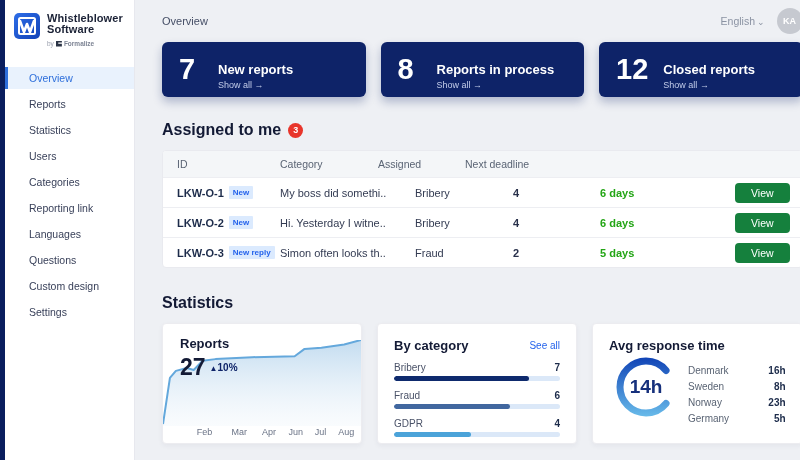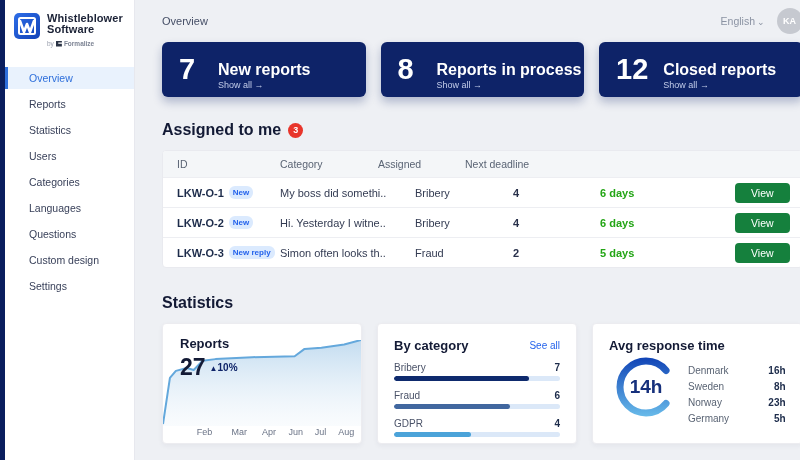--- a/index.html
+++ b/index.html
@@ -26,40 +26,40 @@
   .breadcrumb { font-size:11px; color:#454e66; }
   .topbar-right { display:flex; align-items:center; gap:12px; }
   .lang { font-size:10.5px; color:#8b93a3; cursor:pointer; }
   .lang .caret { font-size:9px; margin-left:2px; }
   .avatar { width:26px; height:26px; border-radius:50%; background:#c6c9d0; color:#fff; font-size:9px; font-weight:bold; display:flex; align-items:center; justify-content:center; cursor:pointer; }
 
   
   .stat-row { display:flex; gap:15px; }
   .stat-card { flex:1; height:55px; background:#0e2368; border-radius:6px; color:#fff; display:flex; align-items:center; padding:0 0 0 17px; box-shadow:0 5px 10px rgba(14,35,104,.28); cursor:pointer; }
   .stat-count { font-size:29px; font-weight:bold; margin-right:15px; min-width:24px; }
-  .stat-label { font-size:16px; font-weight:bold; line-height:15px;margin-top:12px; }
+  .stat-label { font-size:13px; font-weight:bold; line-height:15px;margin-top:12px; }
   .stat-link { font-size:9px; color:#c3cdea; margin-top:3px; }
 
   
   .section-head { display:flex; align-items:center; gap:7px; margin-top:24px; }
   .section-title { font-size:16px; font-weight:bold; color:#131a35; }
   .red-badge { width:15px; height:15px; border-radius:50%; background:#e8352b; color:#fff; font-size:9px; font-weight:bold; display:flex; align-items:center; justify-content:center; }
 
   .table { margin-top:11px; background:#fff; border:1px solid #e9eaef; border-radius:4px; overflow:hidden; }
   .trow { display:flex; align-items:center; padding-left:14px; }
   .thead { background:#f4f6f8; height:26px; font-size:10.5px; color:#5a6474; }
   .tbody-row { height:30px; border-top:1px solid #edeef2; font-size:11px; }
   .col-id { width:103px; display:flex; align-items:center; gap:5px; }
   .col-subject { width:135px; }
   .col-category { width:98px; }
   .col-severity { width:87px; }
   .col-deadline { width:135px; }
   .col-action { flex:1; display:flex; justify-content:flex-end; padding-right:12px; }
   .row-id { font-weight:bold; color:#1c2b4a; }
-  .tag { background:#dbeafe; color:#2563eb; font-size:8px; font-weight:bold; padding:2px 4px; border-radius:6px; white-space:nowrap; }
+  .tag { background:#dbeafe; color:#2563eb; font-size:8px; font-weight:bold; padding:2px 4px; border-radius:1px; white-space:nowrap; }
   .subject-text, .category-text { color:#333b52; }
   .severity-val { font-weight:bold; }
   .deadline-val { font-weight:bold; color:#23a515; }
   .view-btn { background:#15803d; color:#fff; border:none; border-radius:4px; font-size:10.5px; padding:4px 16px; cursor:pointer; font-family:inherit; }
 
   
   .stats-cards { display:flex; gap:15px; margin-top:11px; }
   .white-card { background:#fff; border:1px solid #ececf0; border-radius:4px; height:121px; position:relative; box-shadow:0 2px 5px rgba(30,40,80,.05); }
   .card-reports { width:200px; overflow:hidden; }
   .card-category { width:200px; }
@@ -113,20 +113,21 @@
         <span class="brand-company">Formalize</span>
       </div>
     </div>
   </div>
   <nav class="nav">
     <div class="nav-item active">Overview</div>
     <div class="nav-item">Reports</div>
     <div class="nav-item">Statistics</div>
     <div class="nav-item">Users</div>
     <div class="nav-item">Categories</div>
+    <div class="nav-item">Reporting link</div>
     <div class="nav-item">Languages</div>
     <div class="nav-item">Questions</div>
     <div class="nav-item">Custom design</div>
     <div class="nav-item">Settings</div>
   </nav>
 </aside>
 
 <main class="main">
 
   <div class="topbar">

